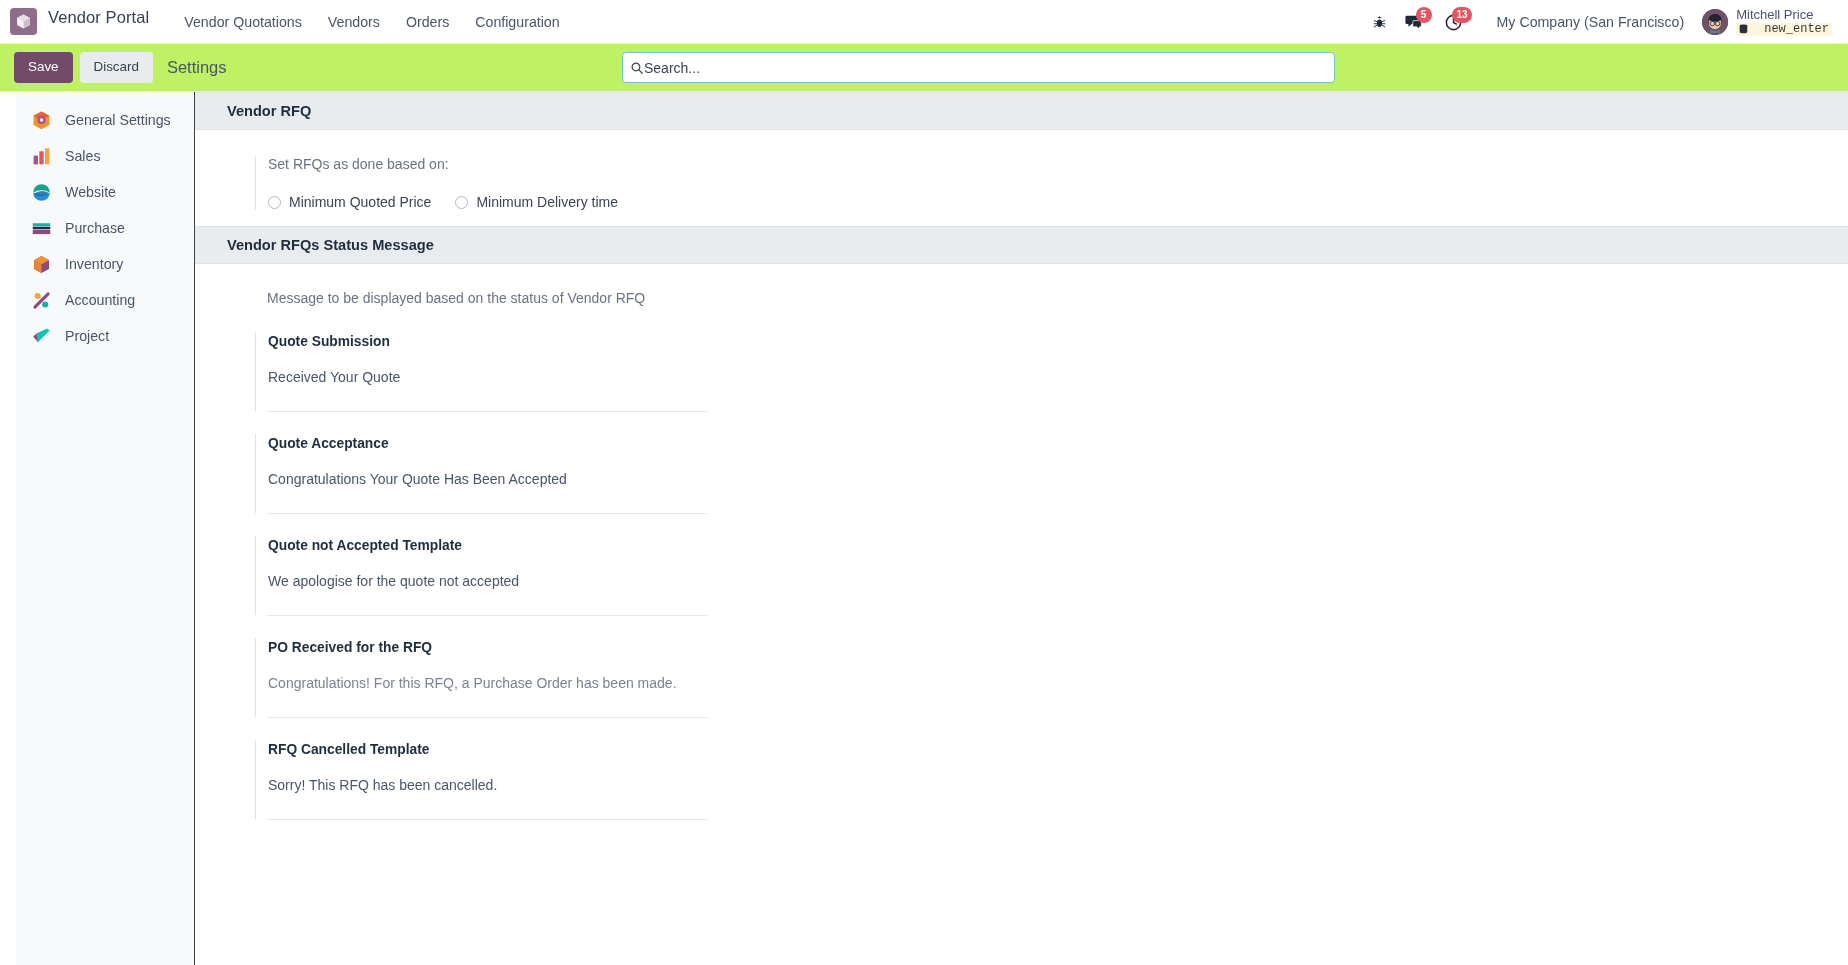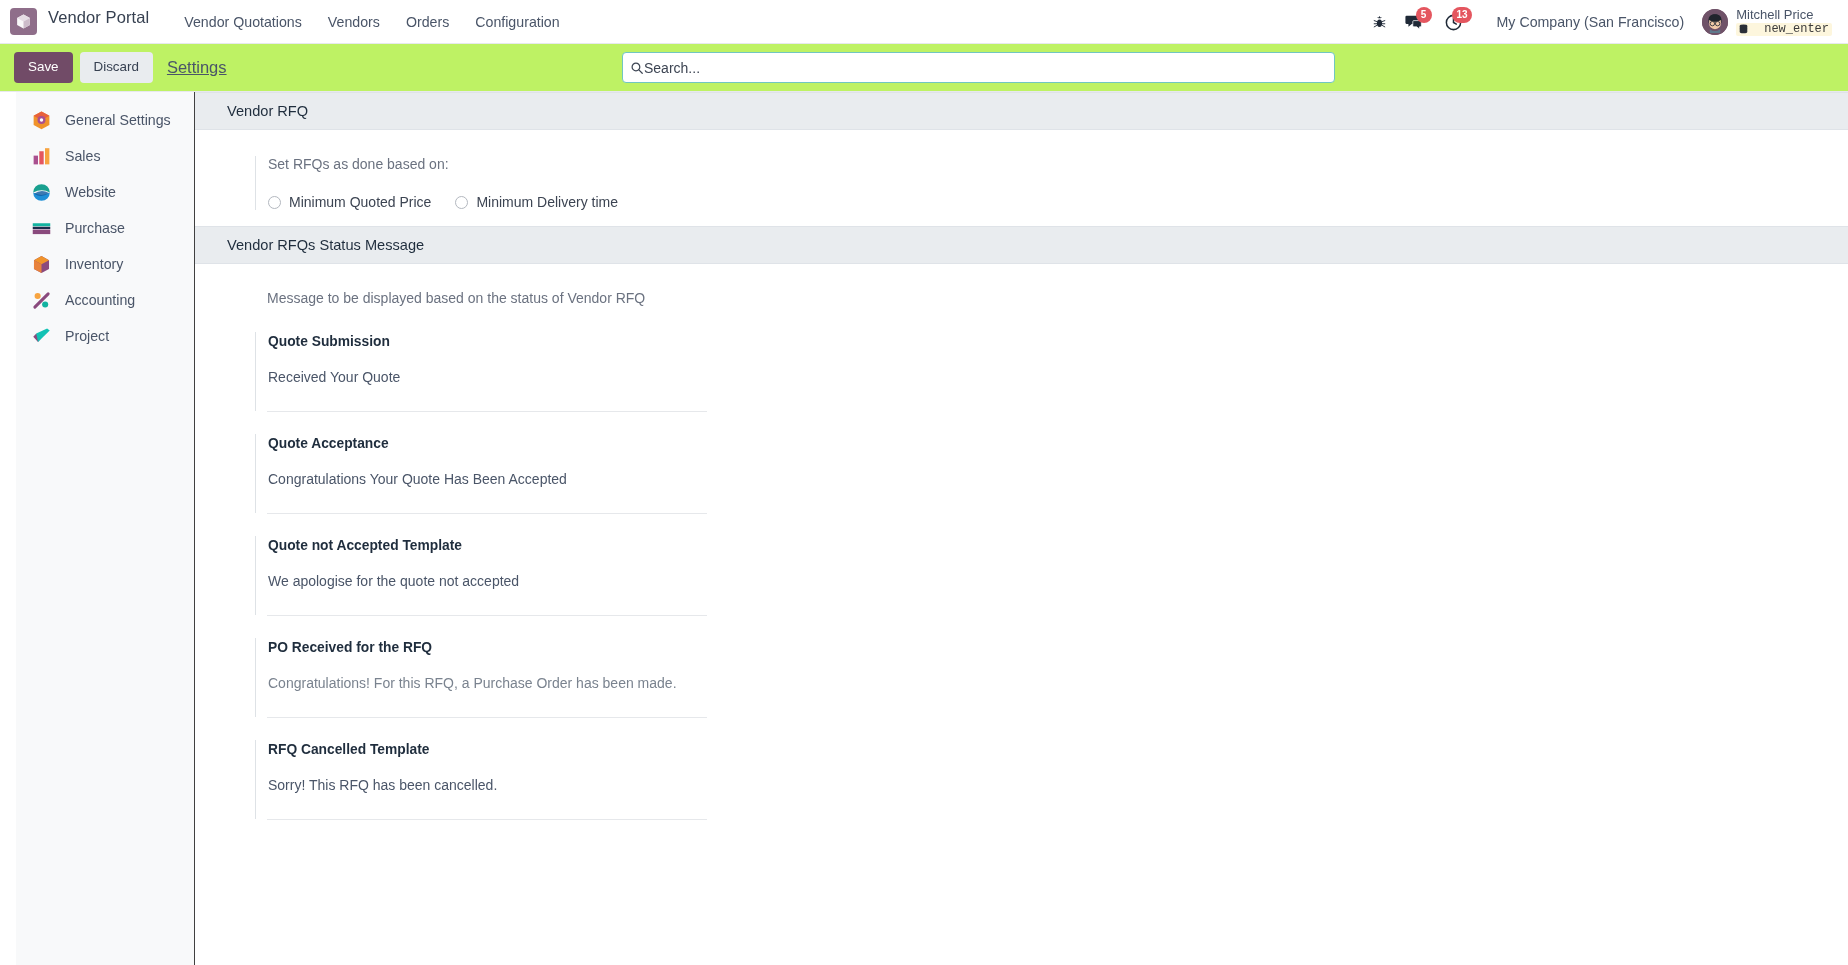--- a/index.html
+++ b/index.html
@@ -125,21 +125,20 @@
     font-family: inherit;
     line-height: 1.2;
   }
   .btn-save { background: #714b67; color: #ffffff; margin-right: 7px; }
   .btn-discard { background: #e9ecef; color: #374151; }
   .cp-title {
     font-size: 16.5px;
     color: #4a5568;
     margin-left: 14px;
     white-space: nowrap;
-    text-decoration: underline;
   }
   .searchview {
     position: absolute;
     left: 622px;
     width: 713px;
     height: 31px;
     border: 1px solid #71c6c1;
     border-radius: 4px;
     background: #fff;
     display: flex; align-items: center;
@@ -189,21 +188,21 @@
     background: #ffffff;
     overflow-y: auto;
     position: relative;
   }
   .app-section-header {
     background: #e9ecef;
     border-top: 1px solid #dfe3e8;
     border-bottom: 1px solid #dfe3e8;
     padding: 10px 0 10px 32px;
     font-size: 14.6px;
-    font-weight: normal;
+    font-weight: bold;
     color: #1f2d3d;
   }
   .section-body { padding: 26px 0 16px 60px; }
 
   .setting-block {
     border-left: 1px solid #dee2e6;
     padding-left: 12px;
     max-width: 520px;
   }
   .setting-label {

